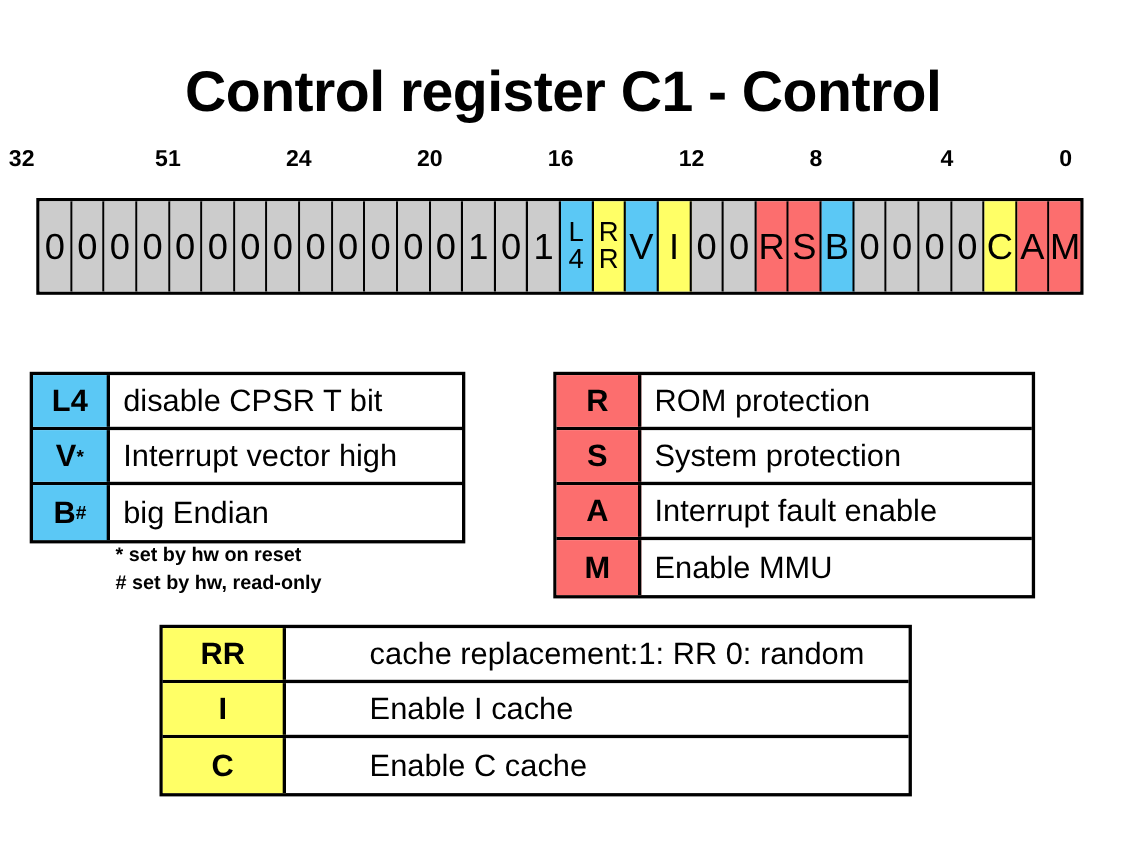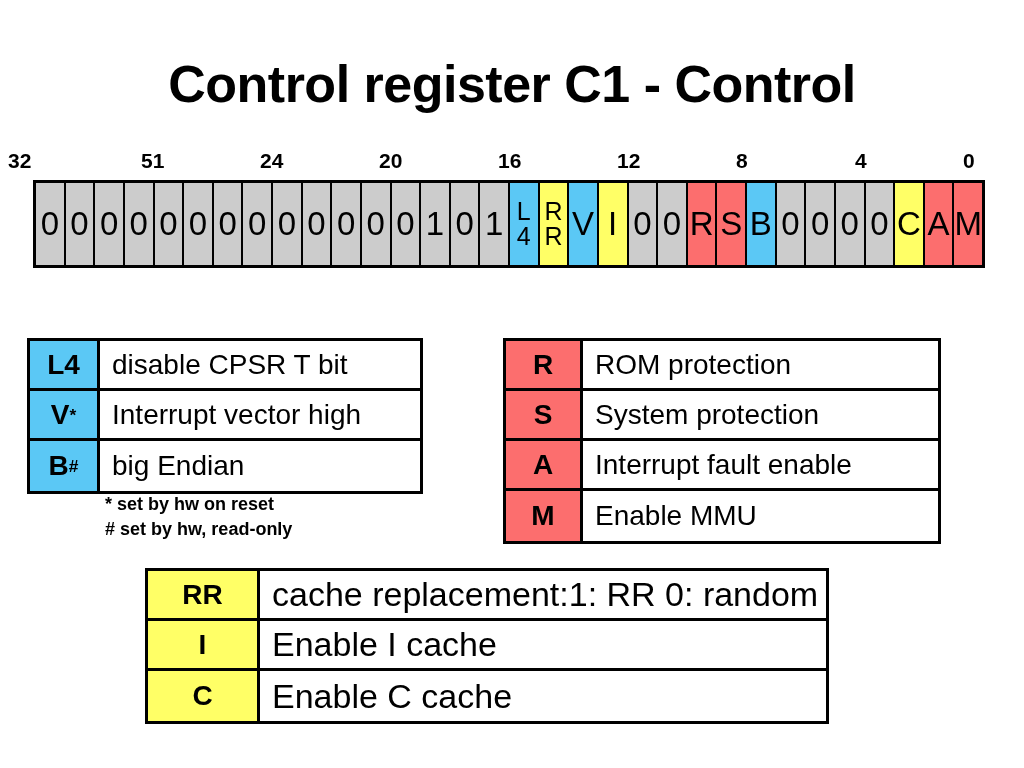--- a/index.html
+++ b/index.html
@@ -27,21 +27,21 @@
     font-weight: 700;
     letter-spacing: -0.5px;
     line-height: 1;
     white-space: nowrap;
   }
 
   
   #ruler {
     position: absolute;
     left: 33px;
-    top: 150px;
+    top: 134px;
     width: 952px;
     height: 26px;
   }
   .tick {
     position: absolute;
     top: 0;
     font-size: 21px;
     font-weight: 700;
     line-height: 22px;
     white-space: nowrap;
@@ -127,23 +127,23 @@
   #table-blue .legend-row { height: 50px; }
   #table-blue .legend-key { width: 70px; background: #5bc8f5; }
 
   
   #table-red { left: 503px; top: 338px; width: 438px; }
   #table-red .legend-row { height: 50px; }
   #table-red .legend-key { width: 77px; background: #fc6e6e; }
 
   
   #table-yellow { left: 145px; top: 568px; width: 684px; }
-  #table-yellow .legend-row { height: 50px; }
+  #table-yellow .legend-row { height: 50px; gap: 28px; }
   #table-yellow .legend-key { width: 112px; background: #ffff66; }
-  #table-yellow .legend-desc { font-size: 34px; }
+  #table-yellow .legend-desc { font-size: 28px; margin-left: 36px; }
 
   
   #footnotes {
     position: absolute;
     left: 105px;
     top: 492px;
     font-size: 18px;
     font-weight: 700;
     line-height: 25px;
     white-space: nowrap;

